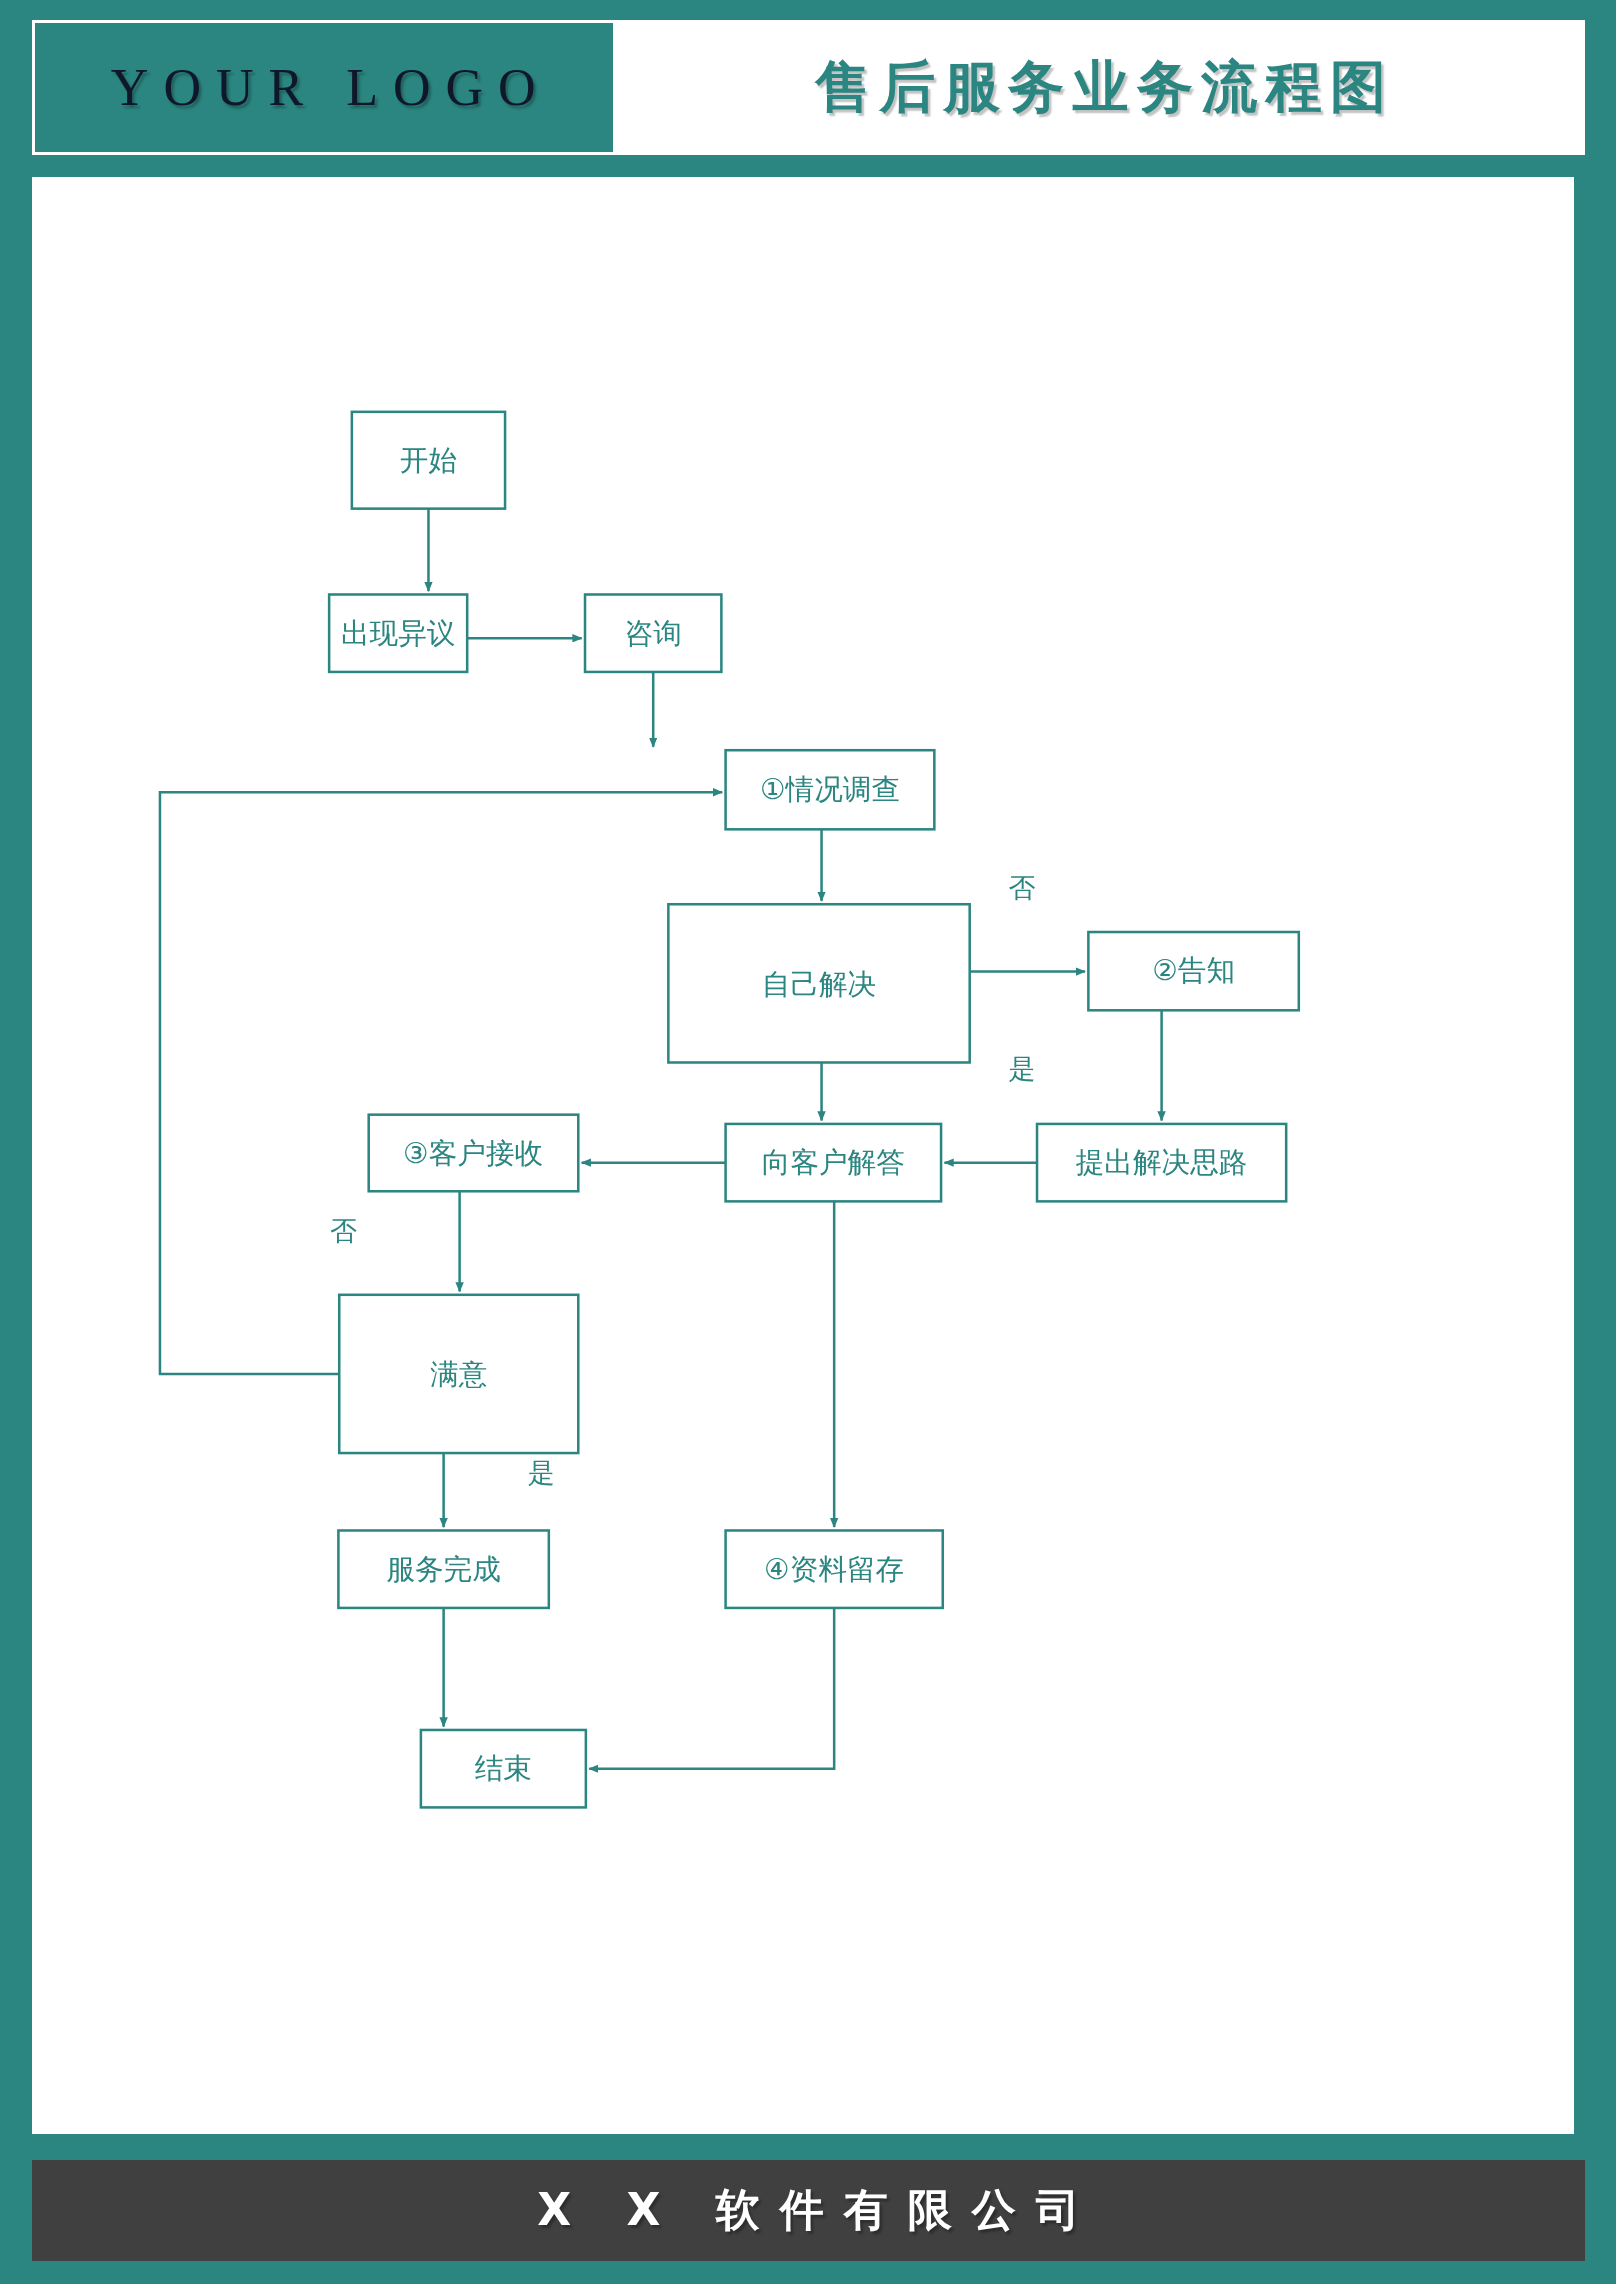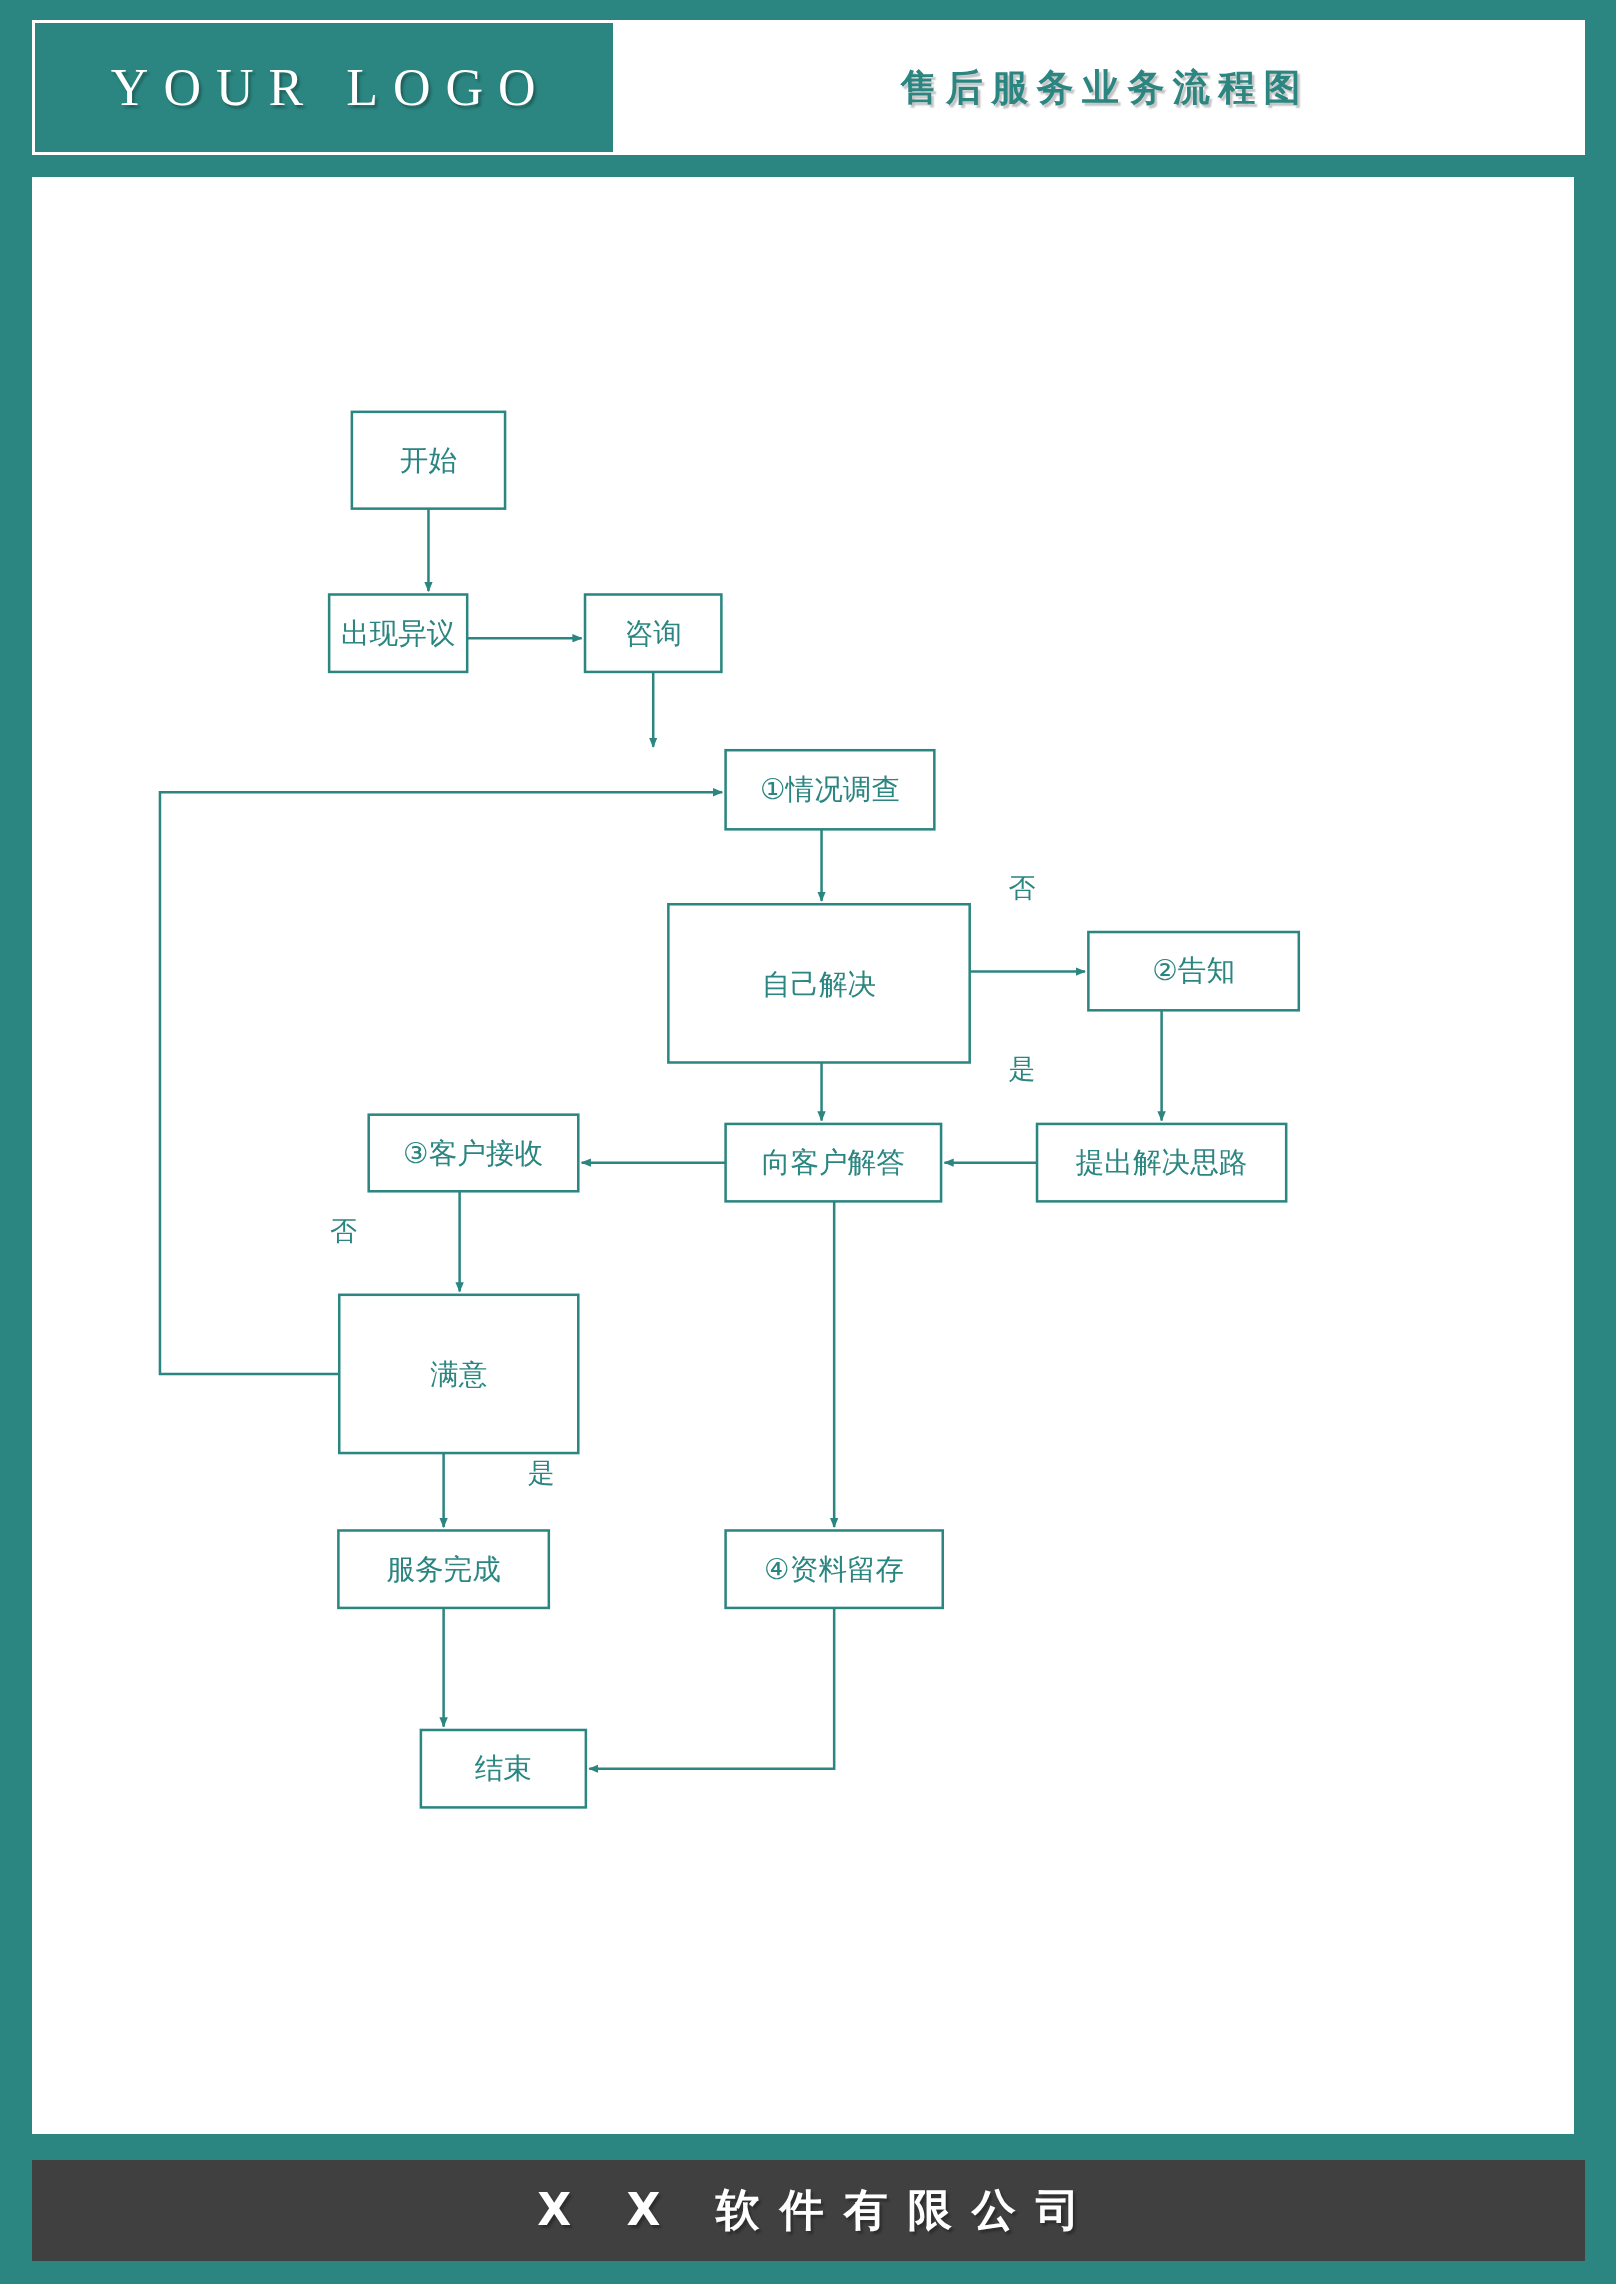--- a/index.html
+++ b/index.html
@@ -17,36 +17,36 @@
     width:1553px;height:135px;
     display:flex;align-items:stretch;
   }
   .logo-box{
     width:578px;
     background:#2b8580;
     border:3.4px solid #ffffff;
     display:flex;align-items:center;justify-content:center;
   }
   .logo-text{
-    color:#ffffff;
+    color:#0f172a;
     font-size:52px;
     letter-spacing:15px;
     font-family:"Liberation Serif","DejaVu Serif",serif;
     text-shadow:2.5px 2.5px 2.5px rgba(0,0,0,.28);
     padding-left:13.5px;
     white-space:nowrap;
   }
   .title-box{
     flex:1;
     background:#ffffff;
     display:flex;align-items:center;justify-content:center;
   }
   .title-text{
     color:#2b8580;
-    font-size:37px;
+    font-size:56px;
     font-weight:bold;
     letter-spacing:8.4px;
     font-family:"DejaVu Sans","Liberation Sans",sans-serif;
     text-shadow:2.5px 2.5px 1.7px rgba(120,120,120,.45);
     white-space:nowrap;
     padding-left:8.4px;
   }
 
   
   .canvas{

